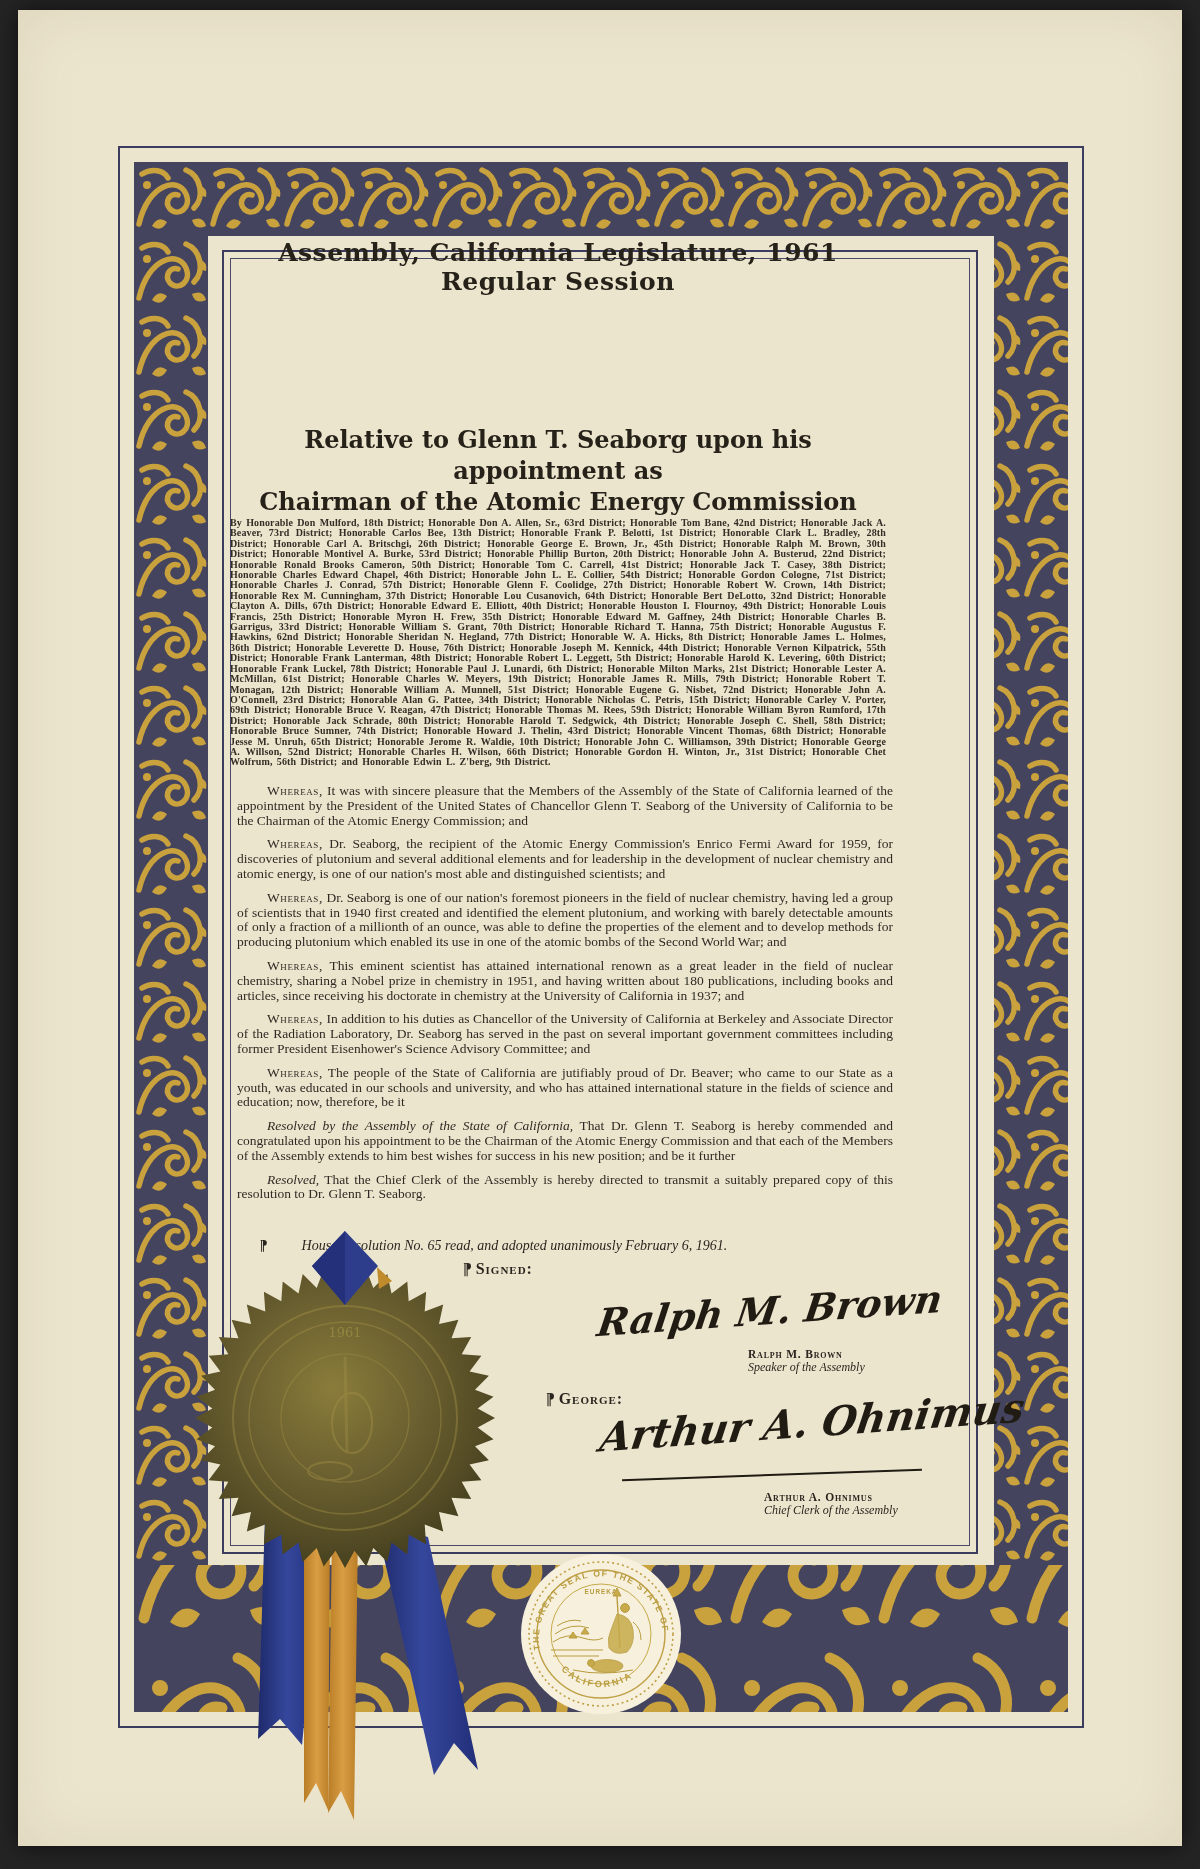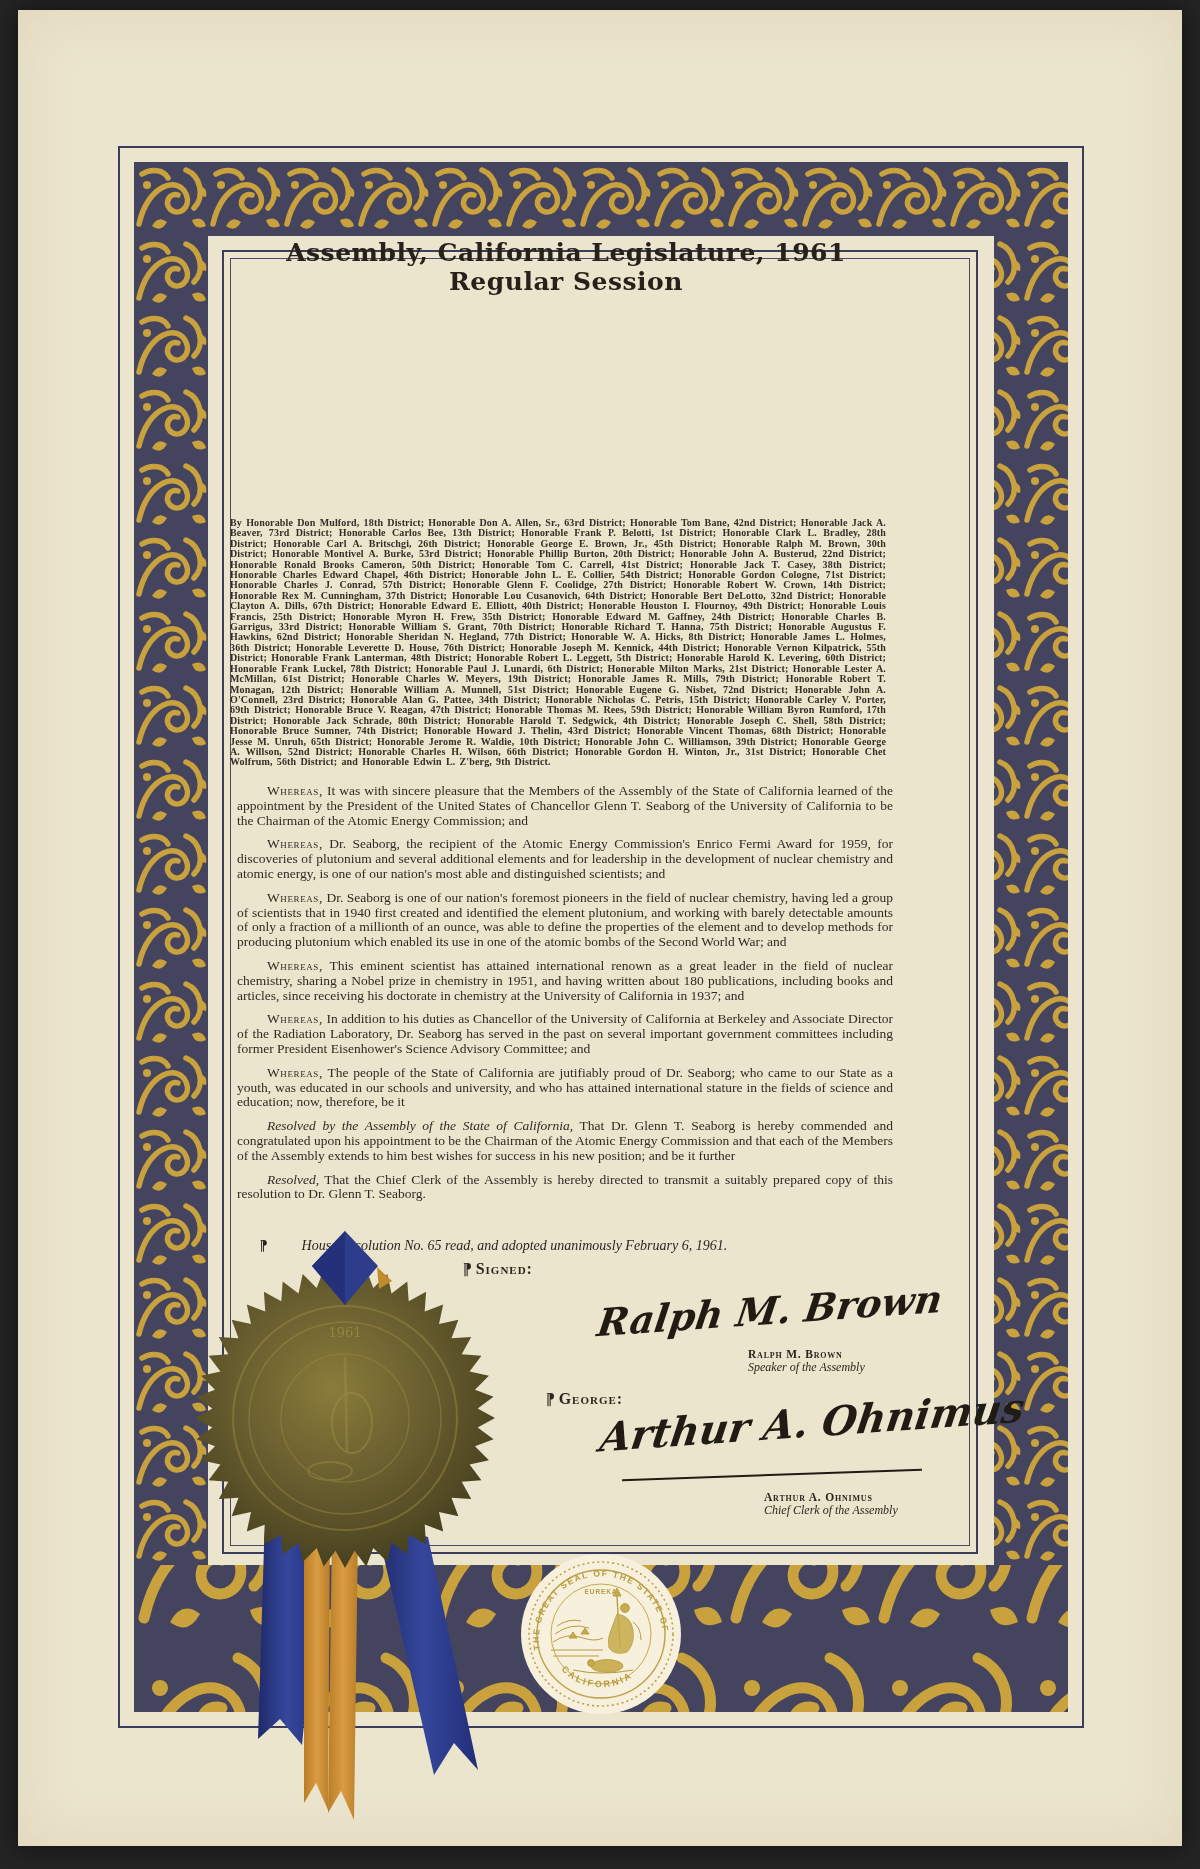--- a/index.html
+++ b/index.html
@@ -12,21 +12,21 @@
   #canvas{position:relative;width:1200px;height:1869px;background:var(--bg);overflow:hidden;margin:0 auto;}
   #paper{position:absolute;left:18px;top:10px;width:1164px;height:1836px;background:var(--paper);
          box-shadow:0 0 22px rgba(0,0,0,.6), inset 0 0 60px rgba(120,100,60,.12);}
   
   .rule-outer{position:absolute;left:118px;top:146px;width:962px;height:1578px;border:2.5px solid #3c3c5e;}
   .rule-inner1{position:absolute;left:222px;top:250px;width:752px;height:1300px;border:2.5px solid #3c3c5e;}
   .rule-inner2{position:absolute;left:230px;top:258px;width:738px;height:1286px;border:1px solid #4a4a68;}
   #band-svg{position:absolute;left:134px;top:162px;}
   
   .textcol{position:absolute;left:230px;width:656px;color:var(--ink);}
-  .blackletter{font-family:"DejaVu Serif",serif;font-weight:bold;text-align:center;color:#262219;margin-left:8px;}
+  .blackletter{font-family:"DejaVu Serif",serif;font-weight:bold;text-align:center;color:#262219;}
   #header-line{top:238px;font-size:25px;letter-spacing:.5px;}
   #title{top:318px;font-size:72px;letter-spacing:4px;}
   #subtitle{top:424px;font-size:24px;line-height:31px;}
   #sponsors{top:494px;font-size:10px;font-weight:bold;line-height:10.4px;text-align:justify;
             letter-spacing:.15px;word-spacing:1.5px;color:#332e25;margin-top:24px;}
   #paragraphs{top:784px;font-size:13.5px;line-height:14.8px;text-align:justify;padding-left:7px;}
   #paragraphs p{margin:0 0 9px 0;text-indent:30px;}
   .lead-sc{font-variant:small-caps;letter-spacing:.6px;}
   .lead-it{font-style:italic;}
   #adoption{top:1238px;font-size:14px;font-style:italic;text-indent:30px;color:#2a261f;}
@@ -86,28 +86,32 @@
     <rect x="0" y="0" width="934" height="74" fill="url(#vine)" data-name="border-top-band"></rect>
     <rect x="0" y="0" width="74" height="1550" fill="url(#vine)" data-name="border-left-band"></rect>
     <rect x="860" y="0" width="74" height="1550" fill="url(#vine)" data-name="border-right-band"></rect>
     <rect x="0" y="1403" width="934" height="147" fill="url(#vineBig)" data-name="border-bottom-band"></rect>
   </svg>
   <div class="rule-outer" data-name="frame-outer-rule"></div>
   <div class="rule-inner1" data-name="frame-inner-rule"></div>
   <div class="rule-inner2" data-name="frame-inner-rule-thin"></div>
 
   <div id="header-line" class="textcol blackletter" data-name="session-header">Assembly, California Legislature, 1961 Regular Session</div>
+  <div id="subtitle" class="textcol blackletter" data-name="document-subtitle">
+    <div data-name="subtitle-line-1">Relative to Glenn T. Seaborg upon his appointment as</div>
+    <div data-name="subtitle-line-2">Chairman of the Atomic Energy Commission</div>
+  </div>
   <div id="sponsors" class="textcol" data-name="sponsor-list">By Honorable Don Mulford, 18th District; Honorable Don A. Allen, Sr., 63rd District; Honorable Tom Bane, 42nd District; Honorable Jack A. Beaver, 73rd District; Honorable Carlos Bee, 13th District; Honorable Frank P. Belotti, 1st District; Honorable Clark L. Bradley, 28th District; Honorable Carl A. Britschgi, 26th District; Honorable George E. Brown, Jr., 45th District; Honorable Ralph M. Brown, 30th District; Honorable Montivel A. Burke, 53rd District; Honorable Phillip Burton, 20th District; Honorable John A. Busterud, 22nd District; Honorable Ronald Brooks Cameron, 50th District; Honorable Tom C. Carrell, 41st District; Honorable Jack T. Casey, 38th District; Honorable Charles Edward Chapel, 46th District; Honorable John L. E. Collier, 54th District; Honorable Gordon Cologne, 71st District; Honorable Charles J. Conrad, 57th District; Honorable Glenn F. Coolidge, 27th District; Honorable Robert W. Crown, 14th District; Honorable Rex M. Cunningham, 37th District; Honorable Lou Cusanovich, 64th District; Honorable Bert DeLotto, 32nd District; Honorable Clayton A. Dills, 67th District; Honorable Edward E. Elliott, 40th District; Honorable Houston I. Flournoy, 49th District; Honorable Louis Francis, 25th District; Honorable Myron H. Frew, 35th District; Honorable Edward M. Gaffney, 24th District; Honorable Charles B. Garrigus, 33rd District; Honorable William S. Grant, 70th District; Honorable Richard T. Hanna, 75th District; Honorable Augustus F. Hawkins, 62nd District; Honorable Sheridan N. Hegland, 77th District; Honorable W. A. Hicks, 8th District; Honorable James L. Holmes, 36th District; Honorable Leverette D. House, 76th District; Honorable Joseph M. Kennick, 44th District; Honorable Vernon Kilpatrick, 55th District; Honorable Frank Lanterman, 48th District; Honorable Robert L. Leggett, 5th District; Honorable Harold K. Levering, 60th District; Honorable Frank Luckel, 78th District; Honorable Paul J. Lunardi, 6th District; Honorable Milton Marks, 21st District; Honorable Lester A. McMillan, 61st District; Honorable Charles W. Meyers, 19th District; Honorable James R. Mills, 79th District; Honorable Robert T. Monagan, 12th District; Honorable William A. Munnell, 51st District; Honorable Eugene G. Nisbet, 72nd District; Honorable John A. O'Connell, 23rd District; Honorable Alan G. Pattee, 34th District; Honorable Nicholas C. Petris, 15th District; Honorable Carley V. Porter, 69th District; Honorable Bruce V. Reagan, 47th District; Honorable Thomas M. Rees, 59th District; Honorable William Byron Rumford, 17th District; Honorable Jack Schrade, 80th District; Honorable Harold T. Sedgwick, 4th District; Honorable Joseph C. Shell, 58th District; Honorable Bruce Sumner, 74th District; Honorable Howard J. Thelin, 43rd District; Honorable Vincent Thomas, 68th District; Honorable Jesse M. Unruh, 65th District; Honorable Jerome R. Waldie, 10th District; Honorable John C. Williamson, 39th District; Honorable George A. Willson, 52nd District; Honorable Charles H. Wilson, 66th District; Honorable Gordon H. Winton, Jr., 31st District; Honorable Chet Wolfrum, 56th District; and Honorable Edwin L. Z'berg, 9th District.</div>
   <div id="paragraphs" class="textcol" data-name="whereas-paragraphs">
       <p data-name="resolution-paragraph"><span class="lead-sc">Whereas,</span><span> It was with sincere pleasure that the Members of the Assembly of the State of California learned of the appointment by the President of the United States of Chancellor Glenn T. Seaborg of the University of California to be the Chairman of the Atomic Energy Commission; and</span></p>
       <p data-name="resolution-paragraph"><span class="lead-sc">Whereas,</span><span> Dr. Seaborg, the recipient of the Atomic Energy Commission's Enrico Fermi Award for 1959, for discoveries of plutonium and several additional elements and for leadership in the development of nuclear chemistry and atomic energy, is one of our nation's most able and distinguished scientists; and</span></p>
       <p data-name="resolution-paragraph"><span class="lead-sc">Whereas,</span><span> Dr. Seaborg is one of our nation's foremost pioneers in the field of nuclear chemistry, having led a group of scientists that in 1940 first created and identified the element plutonium, and working with barely detectable amounts of only a fraction of a millionth of an ounce, was able to define the properties of the element and to develop methods for producing plutonium which enabled its use in one of the atomic bombs of the Second World War; and</span></p>
       <p data-name="resolution-paragraph"><span class="lead-sc">Whereas,</span><span> This eminent scientist has attained international renown as a great leader in the field of nuclear chemistry, sharing a Nobel prize in chemistry in 1951, and having written about 180 publications, including books and articles, since receiving his doctorate in chemistry at the University of California in 1937; and</span></p>
       <p data-name="resolution-paragraph"><span class="lead-sc">Whereas,</span><span> In addition to his duties as Chancellor of the University of California at Berkeley and Associate Director of the Radiation Laboratory, Dr. Seaborg has served in the past on several important government committees including former President Eisenhower's Science Advisory Committee; and</span></p>
-      <p data-name="resolution-paragraph"><span class="lead-sc">Whereas,</span><span> The people of the State of California are jutifiably proud of Dr. Seaborg; who came to our State as a youth, was educated in our schools and university, and who has attained international stature in the fields of science and education; now, therefore, be it</span></p>
+      <p data-name="resolution-paragraph"><span class="lead-sc">Whereas,</span><span> The people of the State of California are jutifiably proud of Dr. Beaver; who came to our State as a youth, was educated in our schools and university, and who has attained international stature in the fields of science and education; now, therefore, be it</span></p>
       <p data-name="resolution-paragraph"><span class="lead-it">Resolved by the Assembly of the State of California,</span><span> That Dr. Glenn T. Seaborg is hereby commended and congratulated upon his appointment to be the Chairman of the Atomic Energy Commission and that each of the Members of the Assembly extends to him best wishes for success in his new position; and be it further</span></p>
       <p data-name="resolution-paragraph"><span class="lead-it">Resolved,</span><span> That the Chief Clerk of the Assembly is hereby directed to transmit a suitably prepared copy of this resolution to Dr. Glenn T. Seaborg.</span></p>
     </div>
   <div id="adoption" class="textcol" data-name="adoption-line"><span class="pilcrow" data-name="paragraph-mark-icon">¶</span><span style="font-style:italic">House Resolution No. 65 read, and adopted unanimously February 6, 1961.</span></div>
 
   <div id="signed-label" class="cap-label" data-name="signed-label"><span class="pilcrow" data-name="paragraph-mark-icon">¶</span><span>Signed:</span></div>
   <div id="sig-brown" class="sig" data-name="speaker-signature">Ralph M. Brown</div>
   <div id="name-brown" class="namecard" data-name="speaker-name-block">
     <div class="nm" data-name="speaker-name">Ralph M. Brown</div>
     <div class="tt" data-name="speaker-title">Speaker of the Assembly</div>

